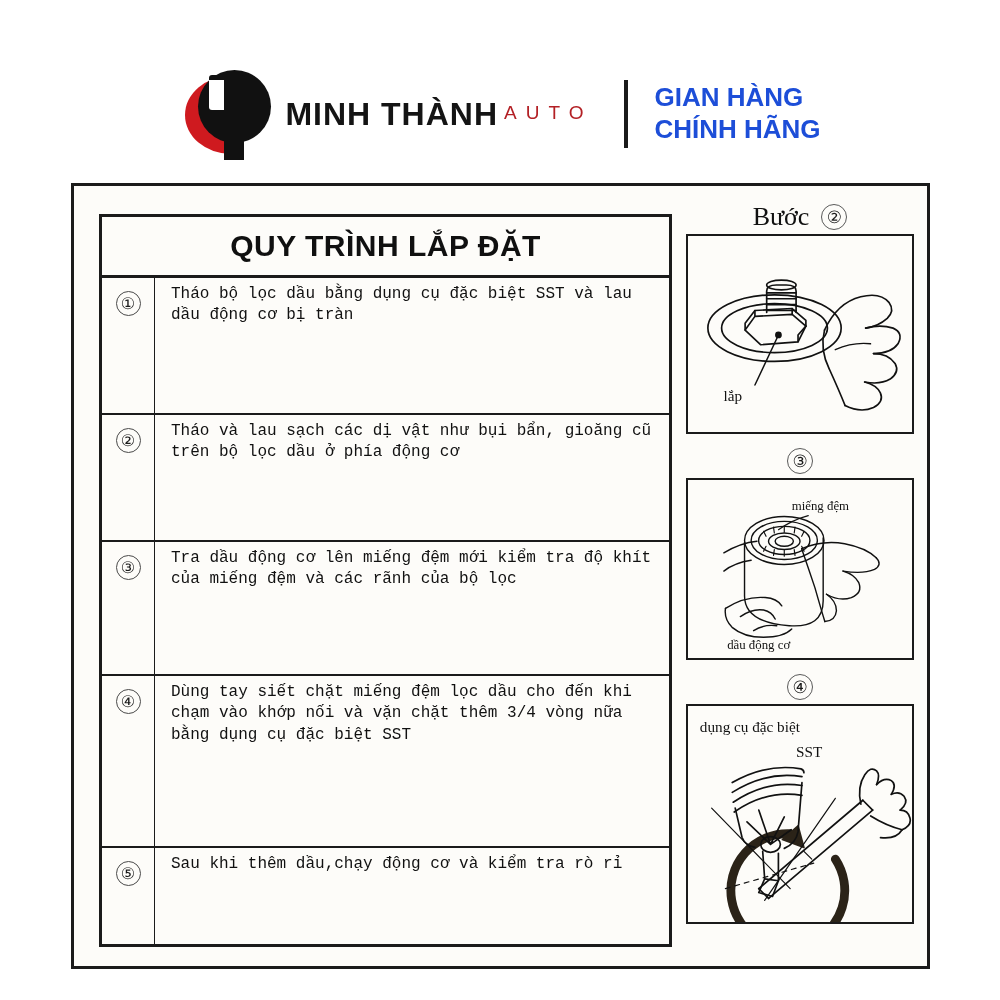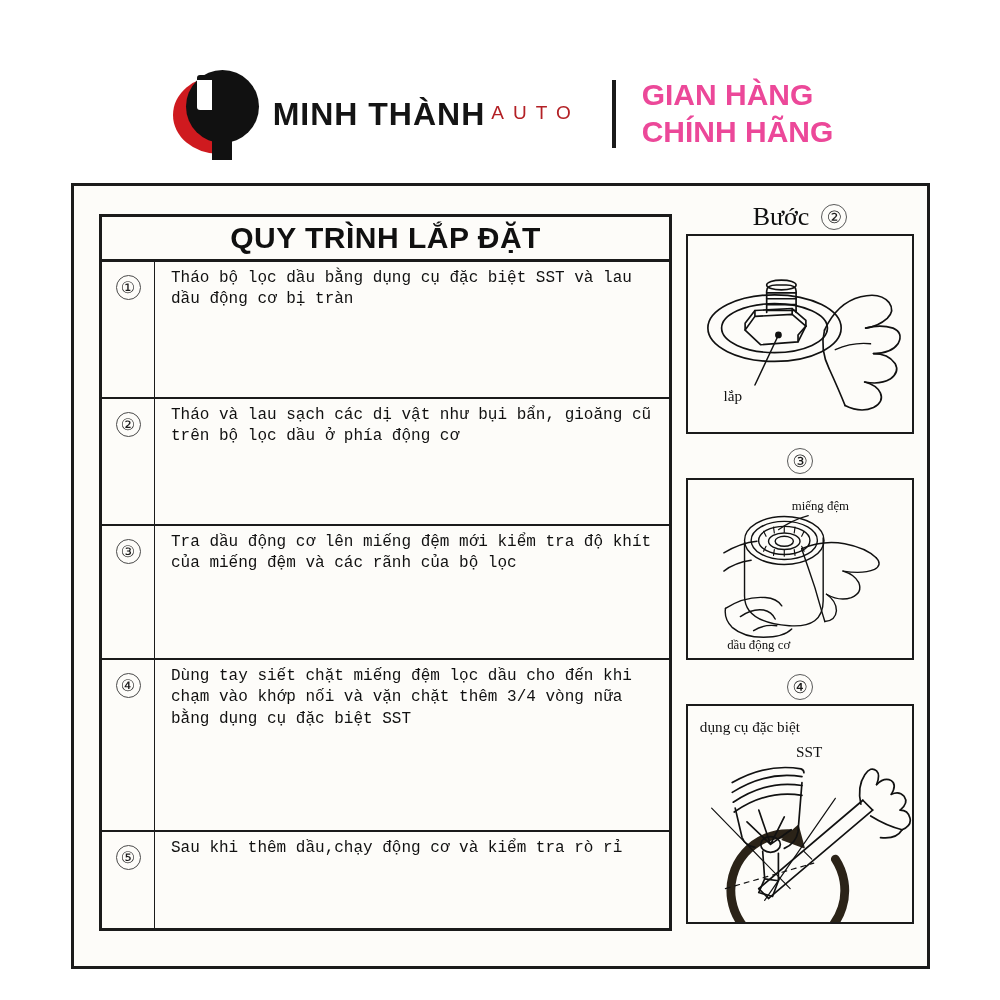--- a/index.html
+++ b/index.html
@@ -50,37 +50,37 @@
   .brand-sub{
     font-family:Liberation Sans, sans-serif;
     font-size:19px;color:#b32025;letter-spacing:9px;
     text-align:center;margin-top:5px;padding-left:6px;
   }
   .divider{
     width:4px;height:68px;background:#1a1a1a;margin:0 26px 0 32px;flex:0 0 auto;
   }
   .tagline{
     font-family:"Liberation Sans", sans-serif;
-    font-weight:bold;font-size:30px;color:#ec4899;line-height:1.22;
+    font-weight:bold;font-size:26px;color:#1d4ed8;line-height:1.22;
   }
 
   
   .frame{
     position:absolute;left:71px;top:183px;width:859px;height:786px;
     border:3px solid #1b1b1b;background:#fdfcf9;box-sizing:border-box;
   }
 
   
   .left-col{
     position:absolute;left:25px;top:28px;width:573px;height:730px;
     box-sizing:border-box;
   }
   .title-box{
     border:3px solid #1b1b1b;background:#fdfcf9;
-    height:48px;display:flex;align-items:center;justify-content:center;
+    height:64px;display:flex;align-items:center;justify-content:center;
     box-sizing:border-box;
   }
   .title-box .title-text{
     font-family:"Liberation Sans", sans-serif;
     font-weight:bold;font-size:30px;color:#101010;letter-spacing:0.5px;
   }
   .steps-box{
     border:3px solid #1b1b1b;border-top:none;background:#fdfcf9;
     box-sizing:border-box;
   }

